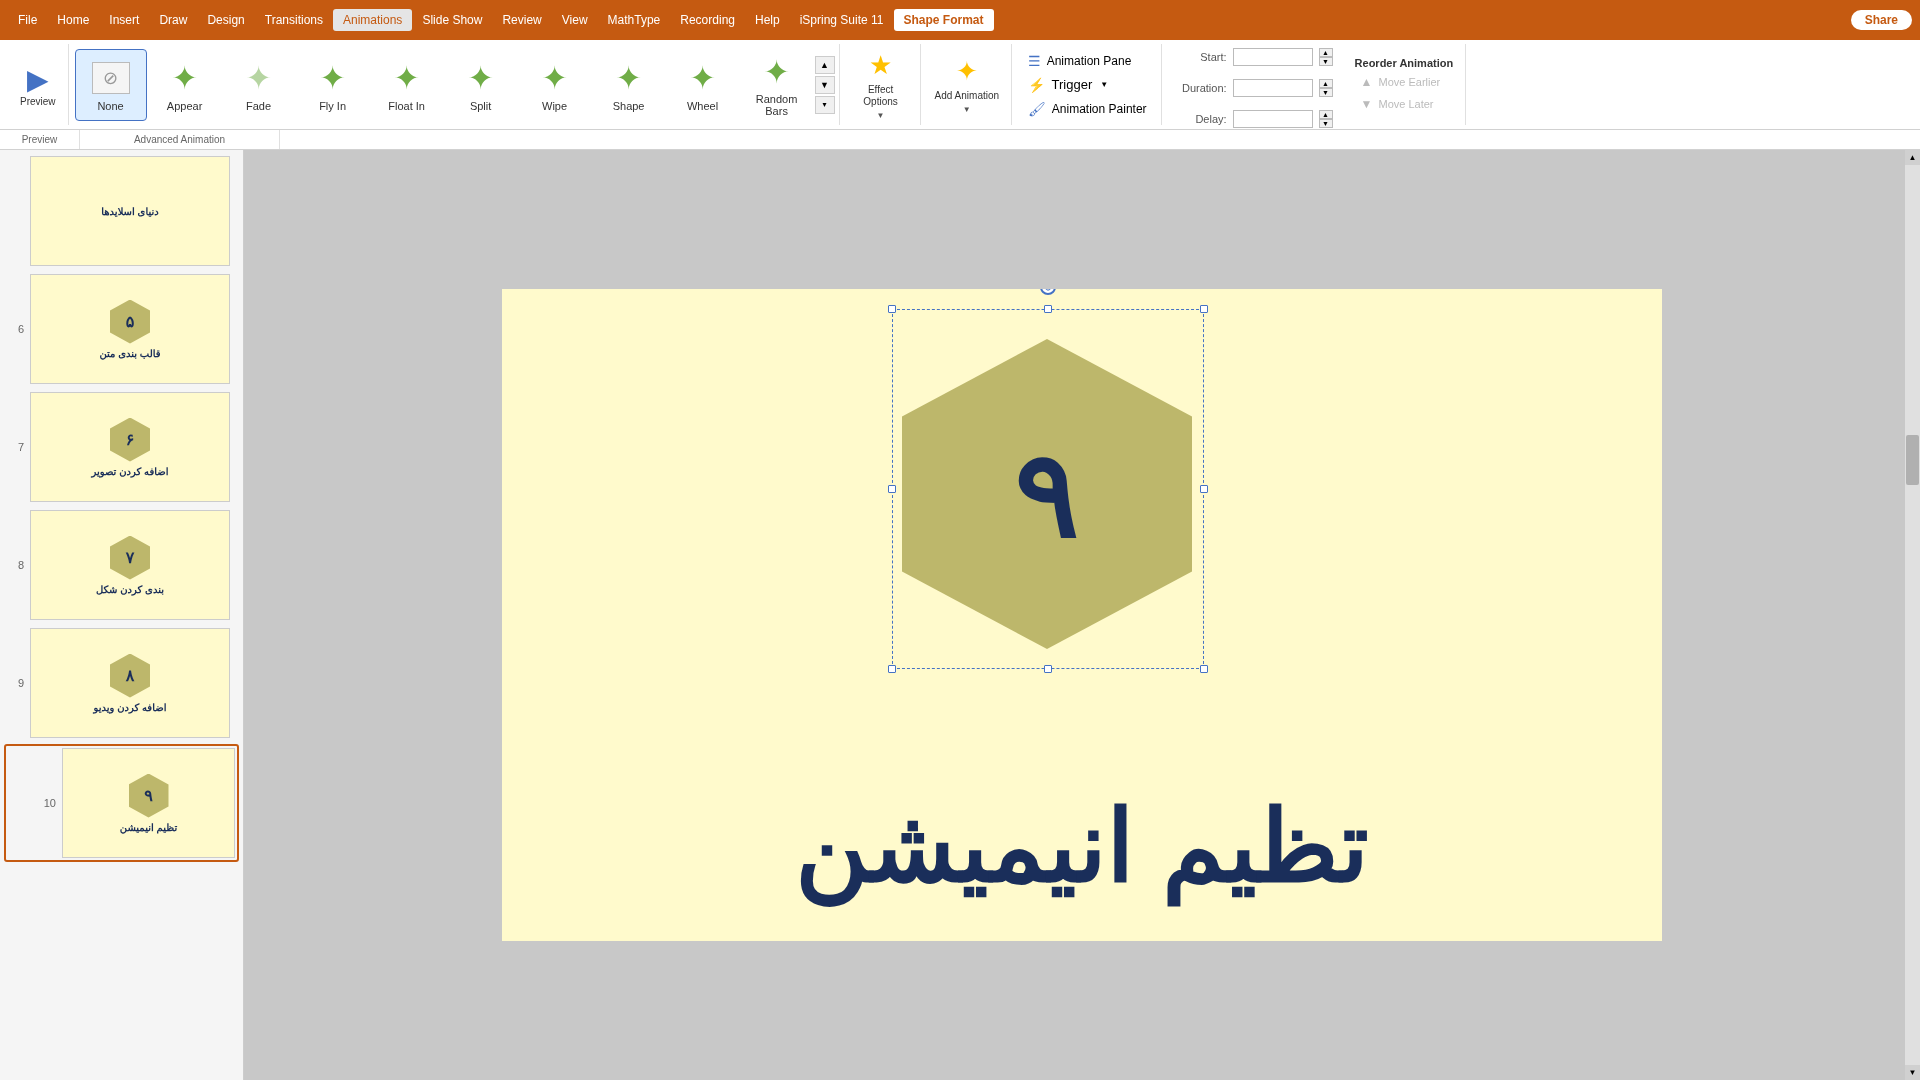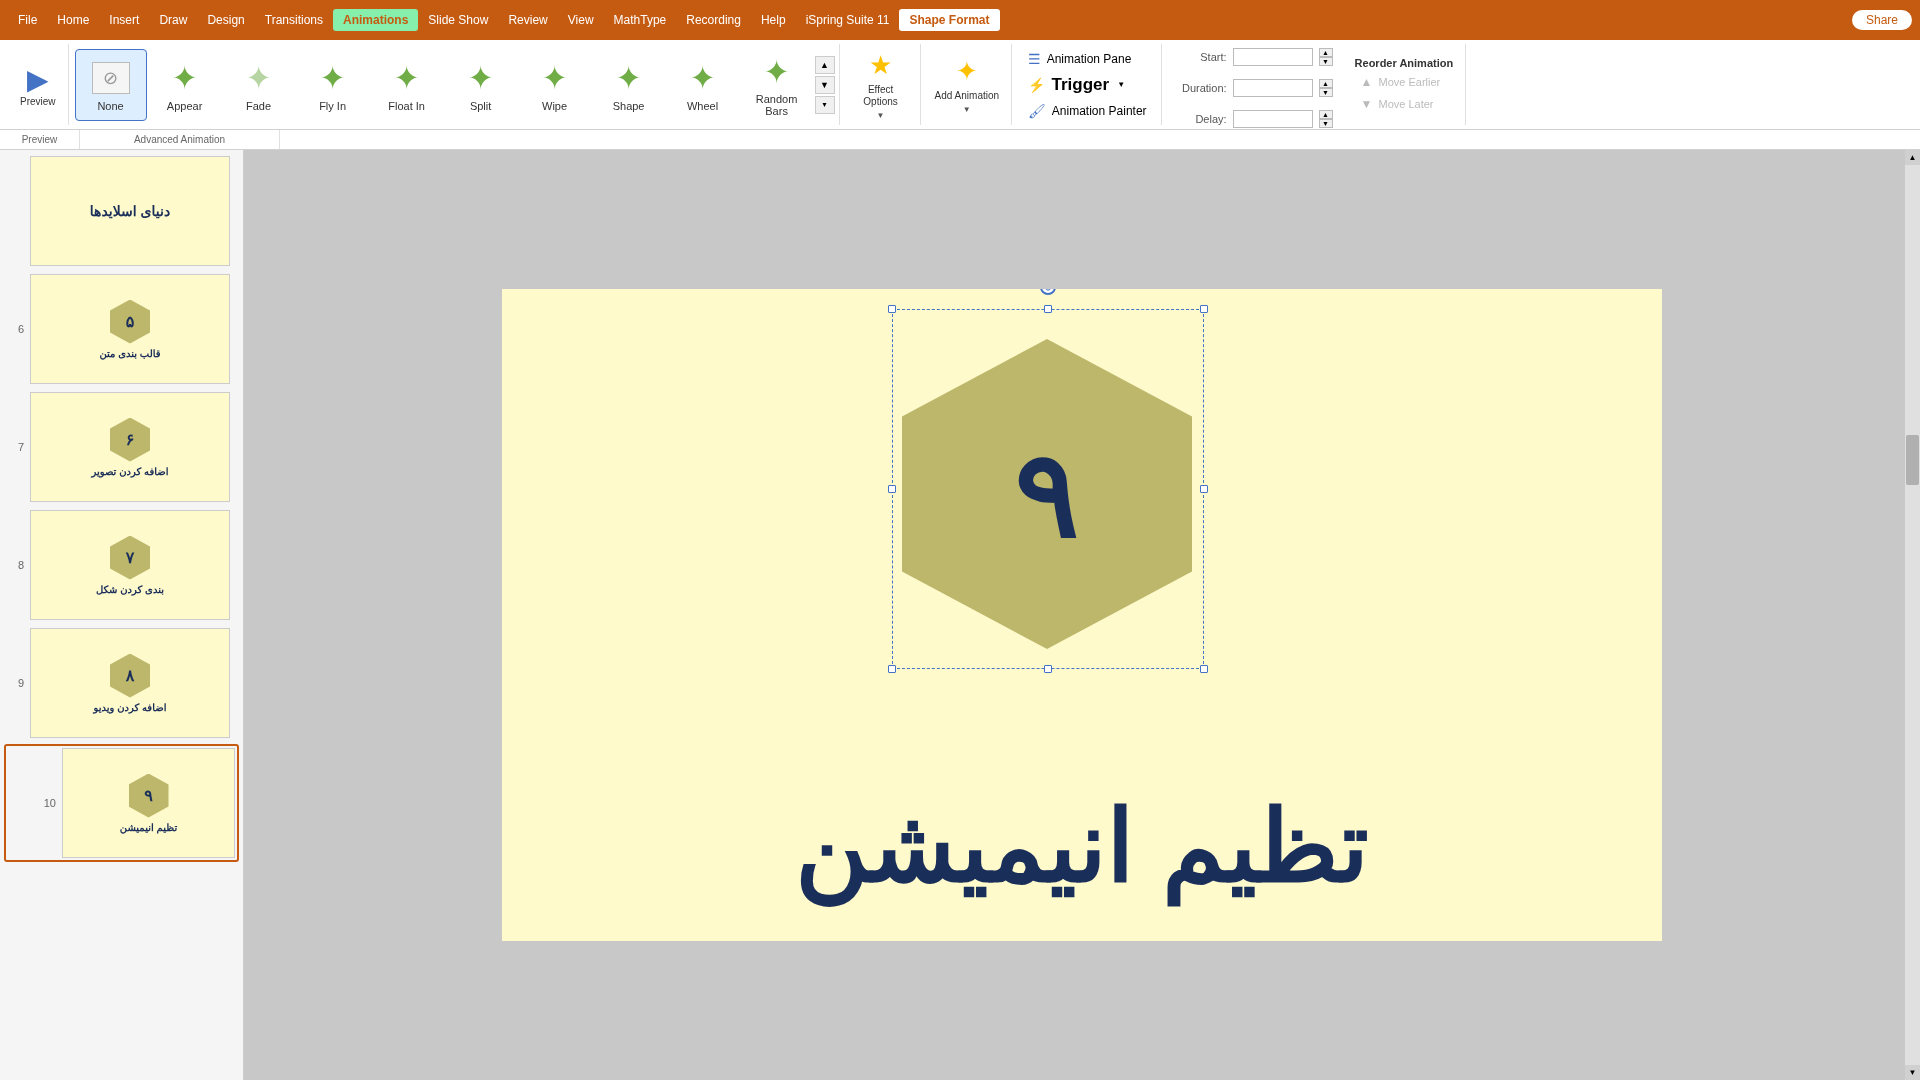--- a/index.html
+++ b/index.html
@@ -13,21 +13,21 @@
       background: #c55a11;
       padding: 0 8px;
     }
     .menu-item {
       color: white;
       padding: 4px 10px;
       cursor: pointer;
       font-size: 12px;
       border-radius: 3px;
     }
-    .menu-item.active { background: #86efac; color: #c55a11; font-weight: 700; }
+    .menu-item.active { background: #e5e5e5; color: #c55a11; font-weight: 400; }
     .menu-item.shape-format { background: white; color: #c55a11; font-weight: 600; }
 
     
     #toolbar {
       display: flex;
       align-items: stretch;
       height: 90px;
       background: #fff;
       padding: 4px 8px;
       border-bottom: 1px solid #d1d1d1;
@@ -271,21 +271,21 @@
     }
 
     .thumb-text {
       font-size: 10px;
       font-weight: bold;
       color: #1a2e5a;
       direction: rtl;
       text-align: center;
     }
     .thumb-text-large {
-      font-size: 14px;
+      font-size: 10px;
       font-weight: bold;
       color: #1a2e5a;
       direction: rtl;
       text-align: center;
     }
 
     
     #slide-canvas {
       flex: 1;
       background: #c8c8c8;
@@ -451,21 +451,21 @@
   <div class="menu-item active">Animations</div>
   <div class="menu-item">Slide Show</div>
   <div class="menu-item">Review</div>
   <div class="menu-item">View</div>
   <div class="menu-item">MathType</div>
   <div class="menu-item">Recording</div>
   <div class="menu-item">Help</div>
   <div class="menu-item">iSpring Suite 11</div>
   <div class="menu-item shape-format">Shape Format</div>
   <div style="flex:1"></div>
-  <div class="menu-item" style="background: white; color: #c55a11; border-radius: 12px; padding: 3px 14px; font-weight: 400;">Share</div>
+  <div class="menu-item" style="background: white; color: #c55a11; border-radius: 12px; padding: 3px 14px; font-weight: 700;">Share</div>
 </div>
 
 <div id="toolbar">
 
   <div class="preview-section">
     <div class="preview-btn">
       <div style="font-size:28px;color:#4472c4;">▶</div>
       <div style="font-size:10px;color:#333;">Preview</div>
     </div>
   </div>
@@ -570,21 +570,21 @@
     </div>
   </div>
 
   <div class="adv-anim">
     <div class="adv-btn">
       <span style="font-size:14px;color:#4472c4;">☰</span>
       <span style="font-size:12px;">Animation Pane</span>
     </div>
     <div class="adv-btn">
       <span style="font-size:14px;color:#4472c4;">⚡</span>
-      <span style="font-size:17px;font-weight:bold;">Trigger</span>
+      <span style="font-size:13px;">Trigger</span>
       <span style="font-size:8px;margin-left:2px;">▼</span>
     </div>
     <div class="adv-btn">
       <span style="font-size:14px;color:#4472c4;">🖌</span>
       <span style="font-size:12px;">Animation Painter</span>
     </div>
   </div>
 
   <div class="timing-section">
     <div class="timing-row">

